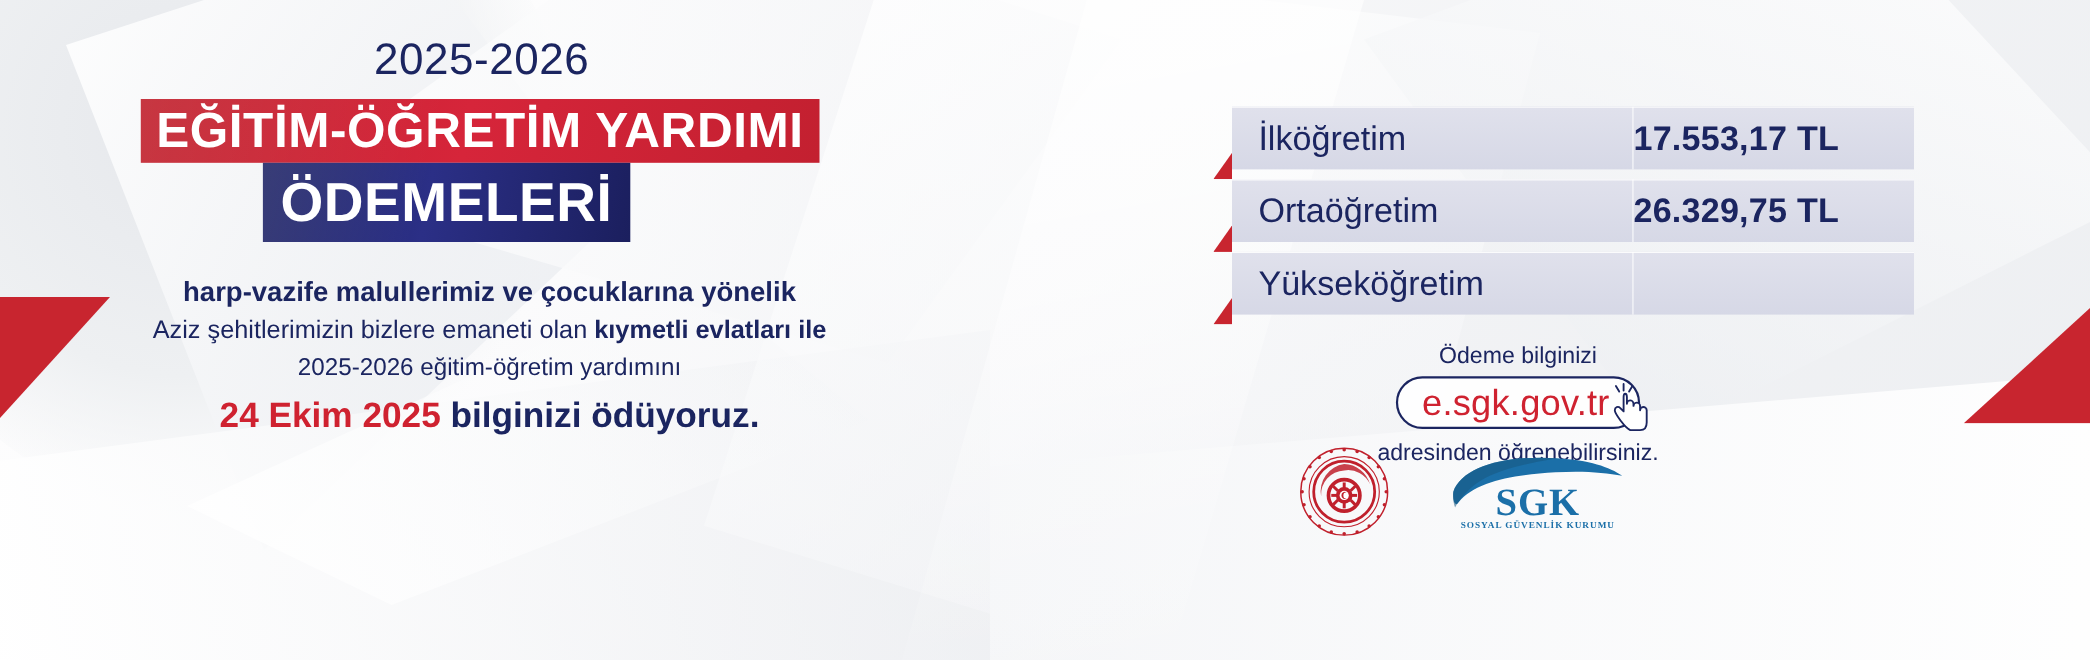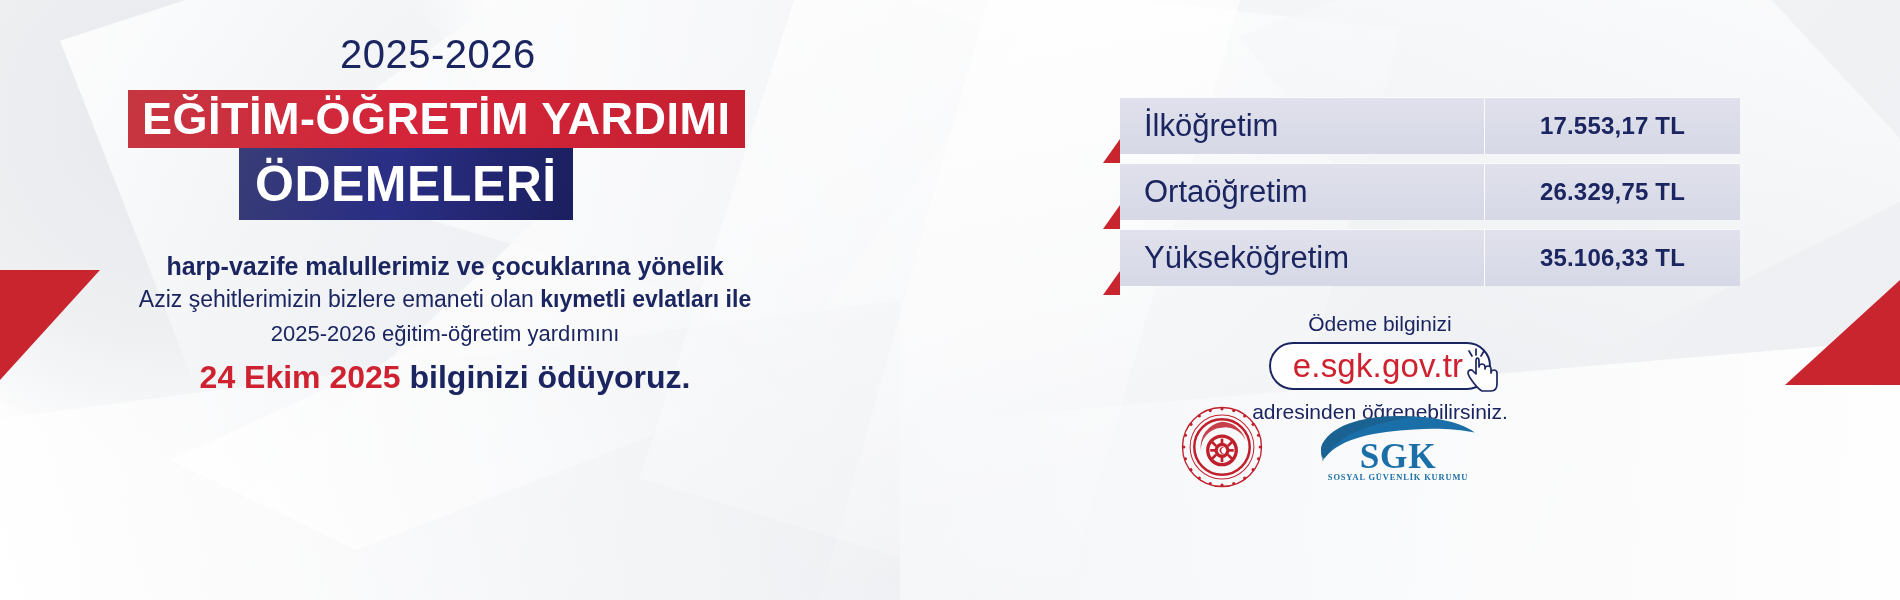--- a/index.html
+++ b/index.html
@@ -86,21 +86,21 @@
   .right{position:absolute;left:950px;top:0;width:950px;height:485px;}
   .table{position:absolute;left:170px;top:97px;width:620px;}
   .row{position:relative;display:flex;align-items:center;height:57px;margin-bottom:9px;
        background:linear-gradient(180deg,#e0e1ec 0%,#d6d8e6 100%);
        box-shadow:0 1px 0 rgba(255,255,255,.85) inset;}
   .row .nub{position:absolute;left:-17px;bottom:-9px;width:17px;height:24px;
        background:#c8252f;clip-path:polygon(100% 0,100% 100%,0 100%);}
   .cell-label{flex:0 0 340px;padding-left:24px;font-size:31px;font-weight:400;
        color:#1b2560;white-space:nowrap;}
   .cell-sep{width:1px;height:57px;background:rgba(255,255,255,.9);}
-  .cell-value{flex:1;text-align:center;font-size:24px;font-weight:800;
+  .cell-value{flex:1;text-align:left;font-size:31px;font-weight:800;
        color:#1b2560;white-space:nowrap;letter-spacing:.2px;}
 
   .info{position:absolute;left:0;top:312px;width:860px;text-align:center;color:#1b2560;}
   .info-top{font-size:21px;font-weight:400;}
   .pill-wrap{margin-top:6px;display:inline-flex;align-items:center;justify-content:center;}
   .pill{position:relative;display:inline-flex;align-items:center;justify-content:center;
         border:2px solid #1b2560;border-radius:26px;height:44px;padding:0 26px 0 22px;
         background:rgba(255,255,255,.9);}
   .pill-text{font-size:33px;font-weight:400;color:#cf2230;letter-spacing:.2px;}
   .cursor-icon{position:absolute;right:-16px;top:4px;width:42px;height:46px;}
@@ -164,21 +164,20 @@
         <div class="nub"></div>
         <div class="cell-label">Ortaöğretim</div>
         <div class="cell-sep"></div>
         <div class="cell-value">26.329,75 TL</div>
       </div>
 
       <div class="row">
         <div class="nub"></div>
         <div class="cell-label">Yükseköğretim</div>
         <div class="cell-sep"></div>
-        <div class="cell-value">35.106,33 TL</div>
       </div>
     </div>
 
     <div class="info">
       <div class="info-top">Ödeme bilginizi</div>
 
       <div class="pill-wrap">
         <div class="pill">
           <span class="pill-text">e.sgk.gov.tr</span>
           <svg class="cursor-icon" viewBox="0 0 42 46">

